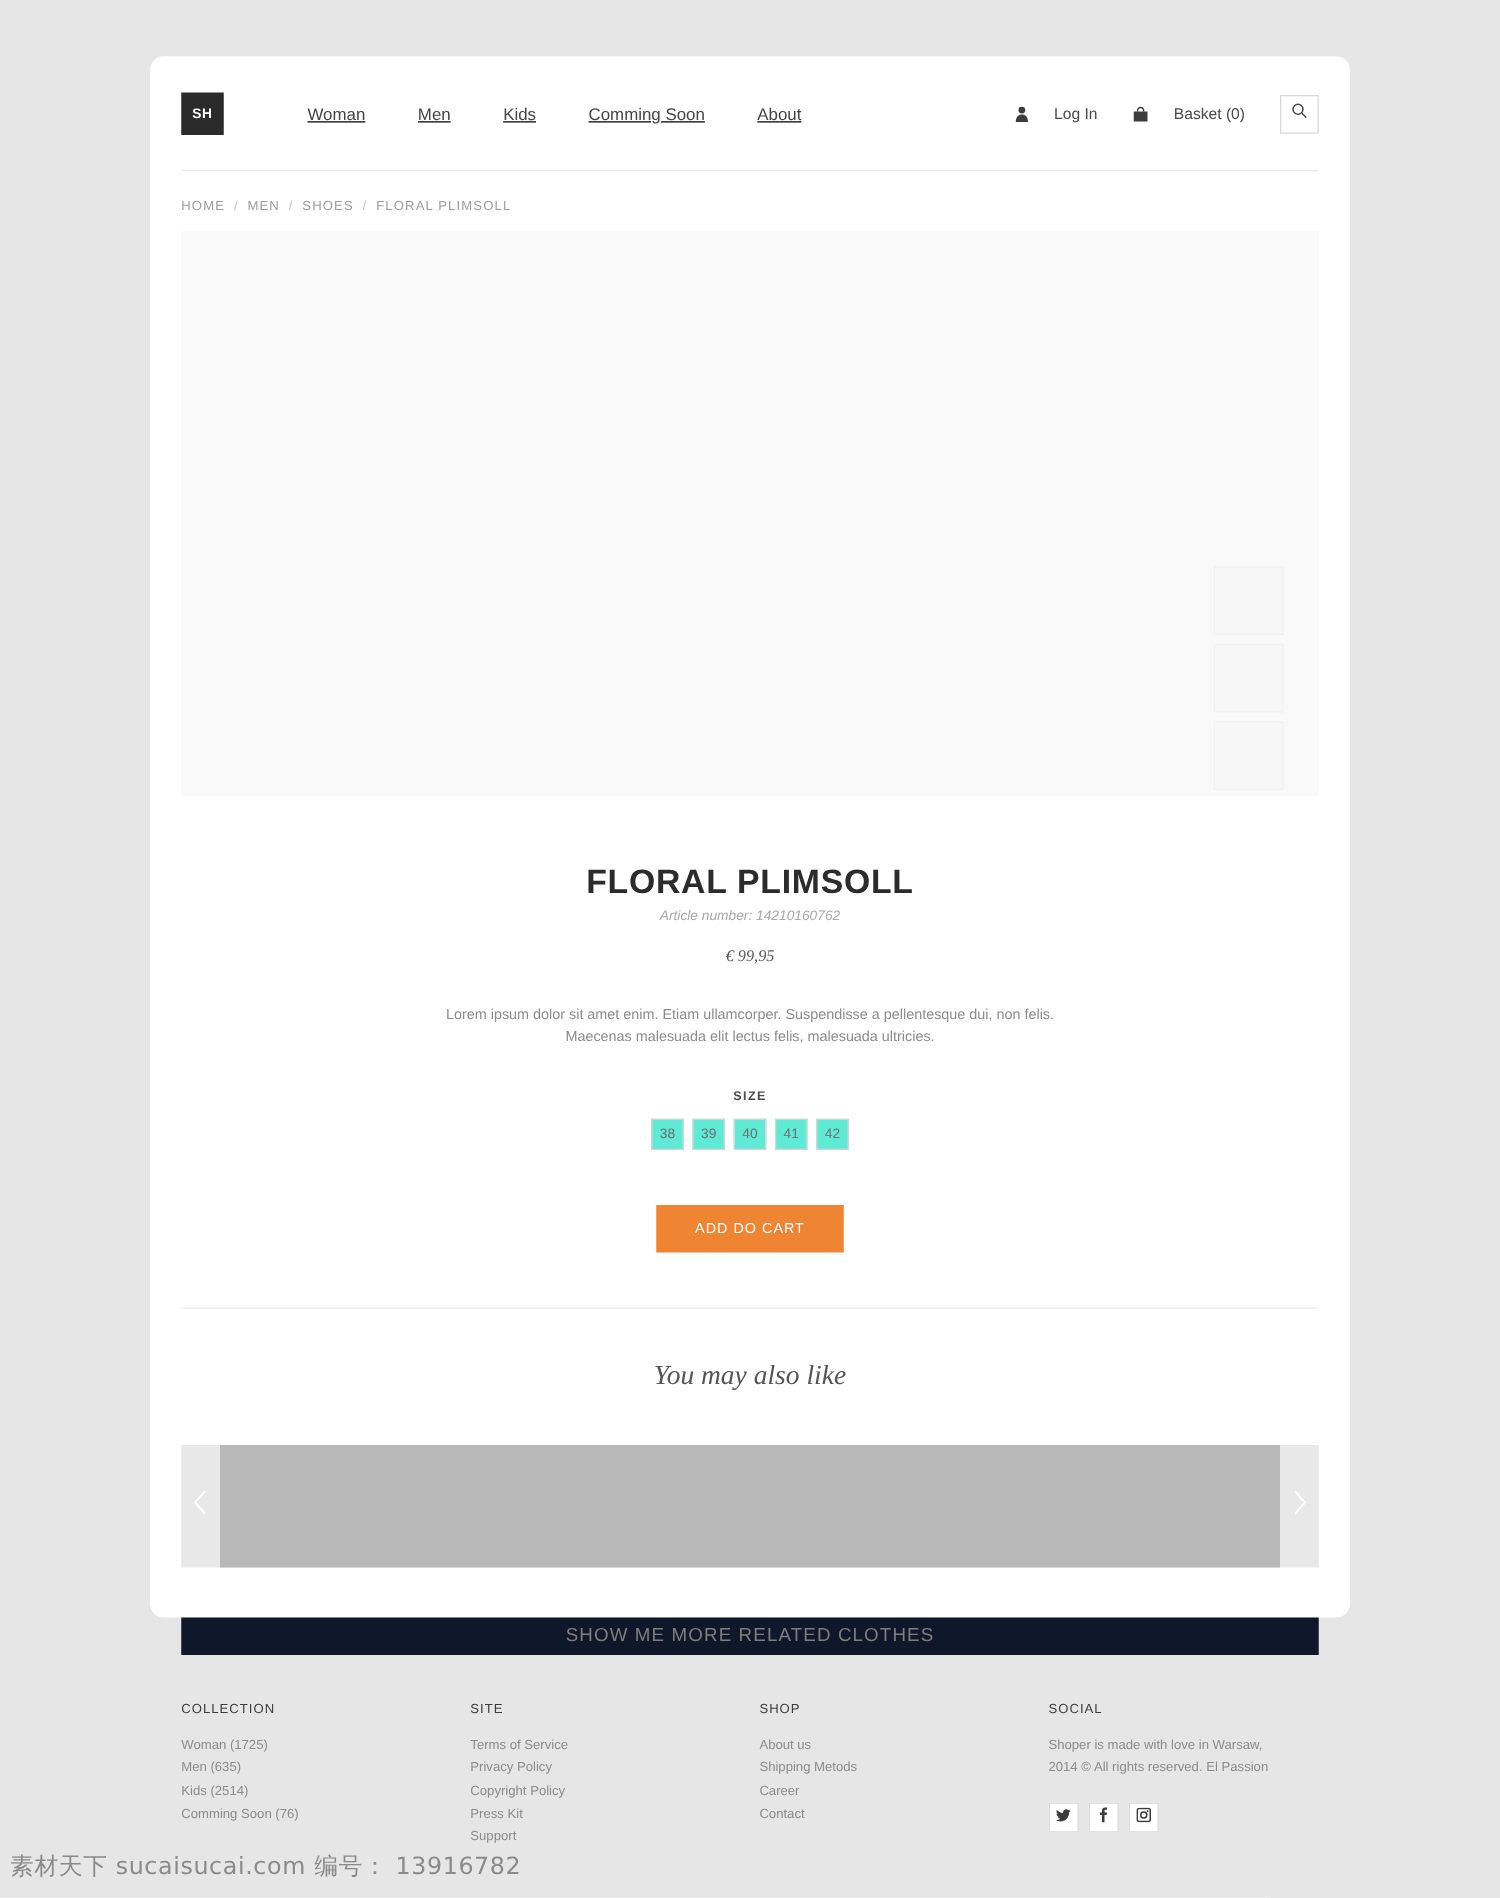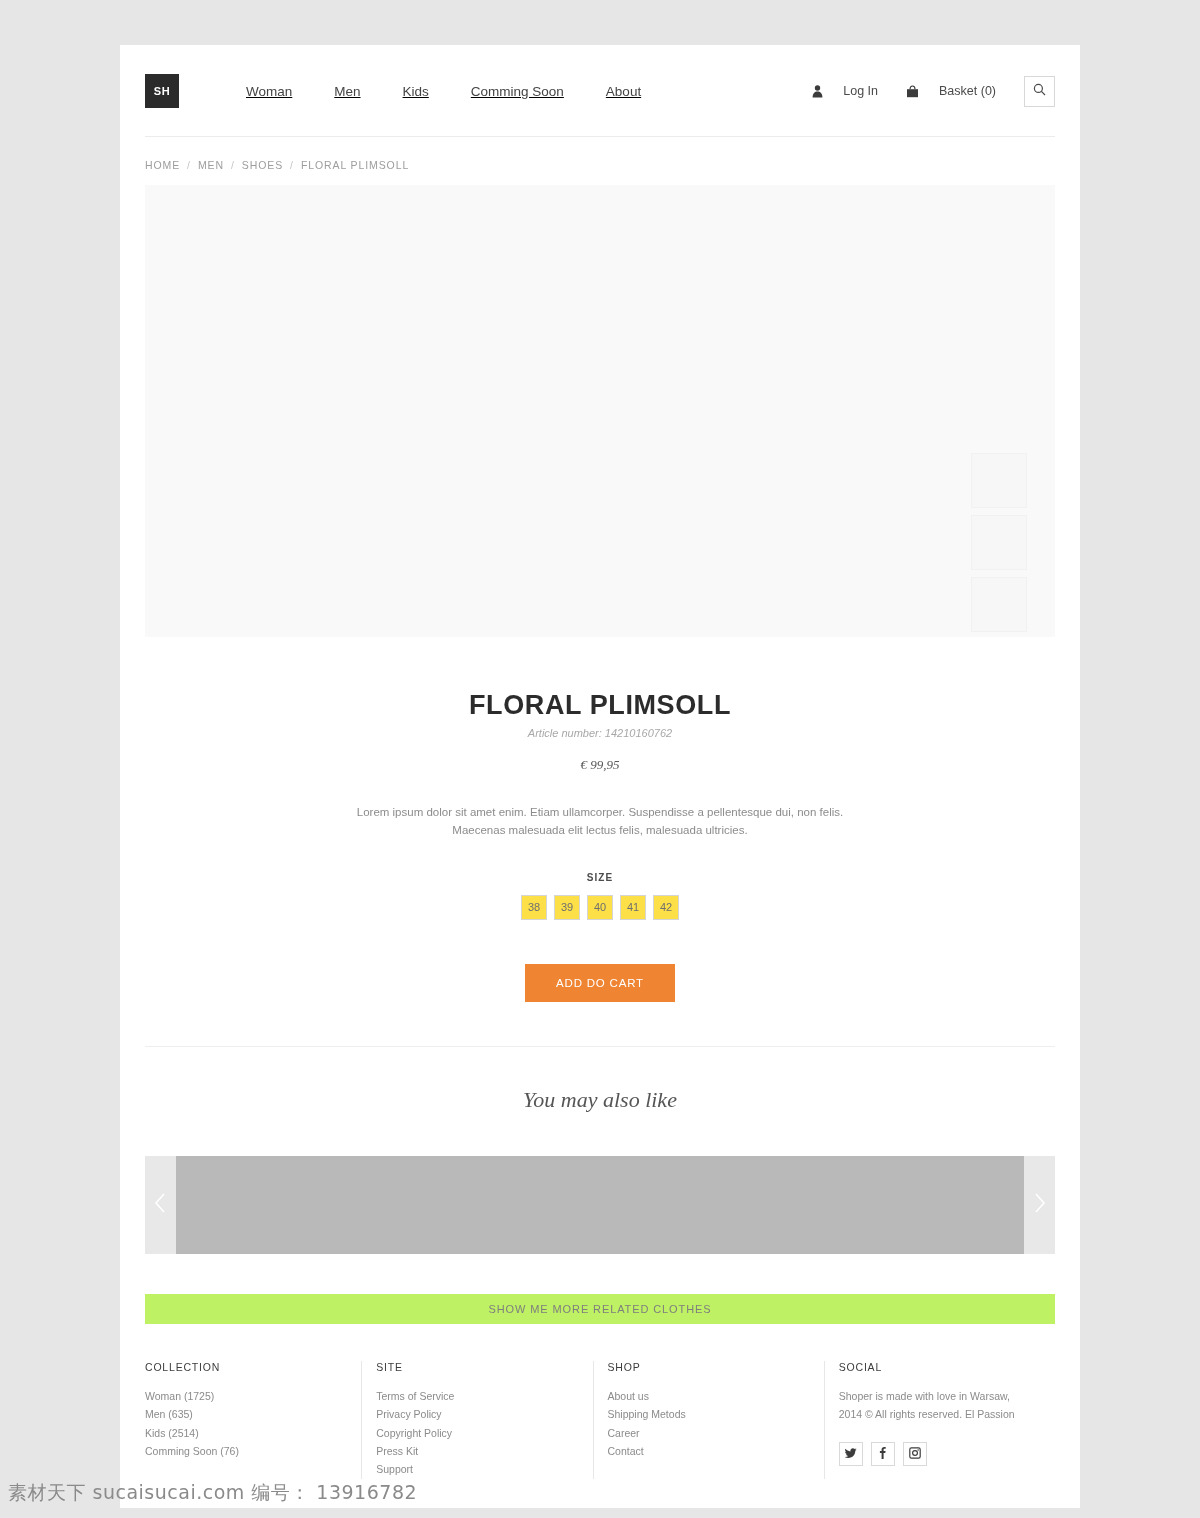--- a/index.html
+++ b/index.html
@@ -6,22 +6,23 @@
   html, body {
     width: 1200px;
     height: 1518px;
     background: #e6e6e6;
     font-family: "Liberation Sans", sans-serif;
     -webkit-font-smoothing: antialiased;
   }
   .page {
     position: absolute;
     left: 120px; top: 45px;
-    width: 960px; height: 1463px;
+    width: 960px; height: 1249px;
     background: #ffffff;
+    border-radius: 11px;
   }
 
   
   .header {
     position: relative;
     height: 92px;
     border-bottom: 1px solid #ececec;
     margin: 0 25px;
   }
   .logo {
@@ -145,21 +146,21 @@
     color: #4c4c4c;
   }
   .sizes {
     margin-top: 12px;
     display: flex; justify-content: center;
     gap: 7px;
   }
   .size-box {
     width: 26px; height: 25px;
     border: 1px solid #d5d5d5;
-    background: #fde047;
+    background: #5eead4;
     font-size: 11px;
     color: #6f6f6f;
     display: flex; align-items: center; justify-content: center;
     cursor: pointer;
   }
   .cta {
     margin: 44px auto 0 auto;
     width: 150px; height: 38px;
     background: #ef8432;
     border: none;
@@ -199,23 +200,23 @@
     flex: 0 0 31px;
   }
   .car-body {
     flex: 1 1 auto;
     background: #b9b9b9;
     margin: 0;
   }
   .showmore {
     margin: 40px 25px 0 25px;
     height: 30px;
-    background: #bef264;
-    display: flex; align-items: center; justify-content: center;
-    font-size: 11px;
+    background: #0f172a;
+    display: flex; align-items: center; justify-content: center;
+    font-size: 15px;
     letter-spacing: .9px;
     color: #7e7e7e;
     cursor: pointer;
   }
 
   
   .footer {
     margin: 37px 25px 0 25px;
     display: flex;
   }

